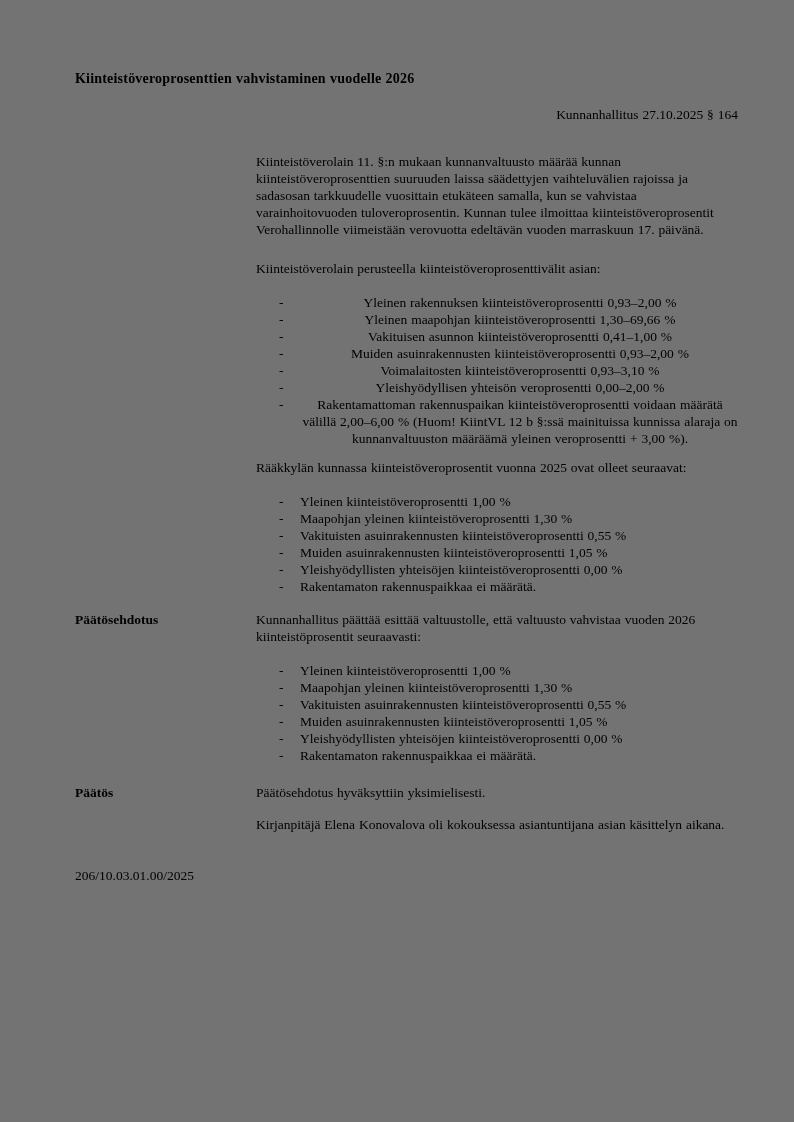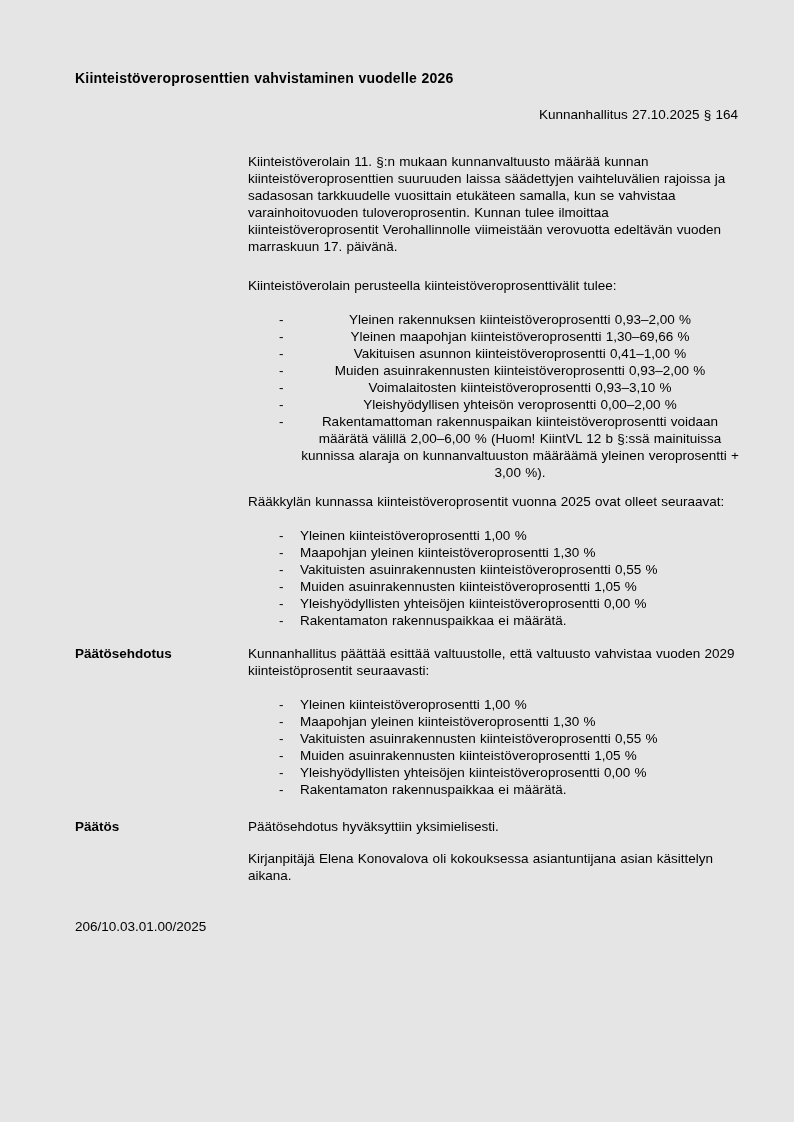--- a/index.html
+++ b/index.html
@@ -1,39 +1,39 @@
 <!DOCTYPE html>
 <html><head>
 <meta charset="utf-8">
 <style>
   html, body { margin: 0; padding: 0; background: #ffffff; }
   .page {
     position: relative;
     width: 794px;
     height: 1122px;
-    background: #e5e5e5;
+    background: #737373;
     color: #000000;
-    font-family: Liberation Sans, sans-serif;
+    font-family: Liberation Serif, serif;
     font-size: 13.5px;
     line-height: 17px;
     box-sizing: border-box;
     padding: 70px 56px 0 75px;
     overflow: hidden;
     word-spacing: 0.5px;
   }
   .doc-title {
     font-size: 14px;
     font-weight: bold;
     letter-spacing: 0.2px;
     margin: 0 0 19px 0;
     line-height: 17px;
   }
   .board-line { margin: 0 0 30px 0; text-align: right; }
   .content { margin-left: 173px; width: 492px; }
-  .content p { margin: 0 0 17px 0; }
+  .content p { margin: 0 0 17px 8px; }
   p.intro { margin-bottom: 22px; }
   ul.dash-list { list-style: none; margin: 0 0 17px 0; padding: 0; }
   ul.dash-list li { position: relative; padding-left: 52px; margin: 0; }
   ul.dash-list li::before { content: "-"; position: absolute; left: 31px; top: 0; }
   ul.ranges-list { margin-bottom: 12px; text-align: center; }
   ul.current-list { margin-bottom: 16px; }
   ul.proposal-list { margin-bottom: 20px; }
   p.contact { margin-bottom: 15px; }
   p.decision-text { margin-bottom: 15px; }
   p.decision-note { margin-bottom: 34px; }
@@ -53,21 +53,21 @@
 <div class="page">
 
   <h1 class="doc-title">Kiinteistöveroprosenttien vahvistaminen vuodelle 2026</h1>
 
   <p class="board-line">Kunnanhallitus 27.10.2025 § 164</p>
 
   <div class="content">
 
     <p class="intro">Kiinteistöverolain 11. §:n mukaan kunnanvaltuusto määrää kunnan kiinteistöveroprosenttien suuruuden laissa säädettyjen vaihteluvälien rajoissa ja sadasosan tarkkuudelle vuosittain etukäteen samalla, kun se vahvistaa varainhoitovuoden tuloveroprosentin. Kunnan tulee ilmoittaa kiinteistöveroprosentit Verohallinnolle viimeistään verovuotta edeltävän vuoden marraskuun 17. päivänä.</p>
 
-    <p>Kiinteistöverolain perusteella kiinteistöveroprosenttivälit tulee:</p>
+    <p>Kiinteistöverolain perusteella kiinteistöveroprosenttivälit asian:</p>
 
     <ul class="dash-list ranges-list">
       <li>Yleinen rakennuksen kiinteistöveroprosentti 0,93–2,00 %</li>
       <li>Yleinen maapohjan kiinteistöveroprosentti 1,30–69,66 %</li>
       <li>Vakituisen asunnon kiinteistöveroprosentti 0,41–1,00 %</li>
       <li>Muiden asuinrakennusten kiinteistöveroprosentti 0,93–2,00 %</li>
       <li>Voimalaitosten kiinteistöveroprosentti 0,93–3,10 %</li>
       <li>Yleishyödyllisen yhteisön veroprosentti 0,00–2,00 %</li>
       <li>Rakentamattoman rakennuspaikan kiinteistöveroprosentti voidaan määrätä välillä 2,00–6,00 % (Huom! KiintVL 12 b §:ssä mainituissa kunnissa alaraja on kunnanvaltuuston määräämä yleinen veroprosentti + 3,00 %).</li>
     </ul>
@@ -79,21 +79,21 @@
       <li>Maapohjan yleinen kiinteistöveroprosentti 1,30 %</li>
       <li>Vakituisten asuinrakennusten kiinteistöveroprosentti 0,55 %</li>
       <li>Muiden asuinrakennusten kiinteistöveroprosentti 1,05 %</li>
       <li>Yleishyödyllisten yhteisöjen kiinteistöveroprosentti 0,00 %</li>
       <li>Rakentamaton rakennuspaikkaa ei määrätä.</li>
     </ul>
 
 
     <div class="labeled">
       <span class="margin-label">Päätösehdotus</span>
-      <p>Kunnanhallitus päättää esittää valtuustolle, että valtuusto vahvistaa vuoden 2029 kiinteistöprosentit seuraavasti:</p>
+      <p>Kunnanhallitus päättää esittää valtuustolle, että valtuusto vahvistaa vuoden 2026 kiinteistöprosentit seuraavasti:</p>
     </div>
 
     <ul class="dash-list proposal-list">
       <li>Yleinen kiinteistöveroprosentti 1,00 %</li>
       <li>Maapohjan yleinen kiinteistöveroprosentti 1,30 %</li>
       <li>Vakituisten asuinrakennusten kiinteistöveroprosentti 0,55 %</li>
       <li>Muiden asuinrakennusten kiinteistöveroprosentti 1,05 %</li>
       <li>Yleishyödyllisten yhteisöjen kiinteistöveroprosentti 0,00 %</li>
       <li>Rakentamaton rakennuspaikkaa ei määrätä.</li>
     </ul>

